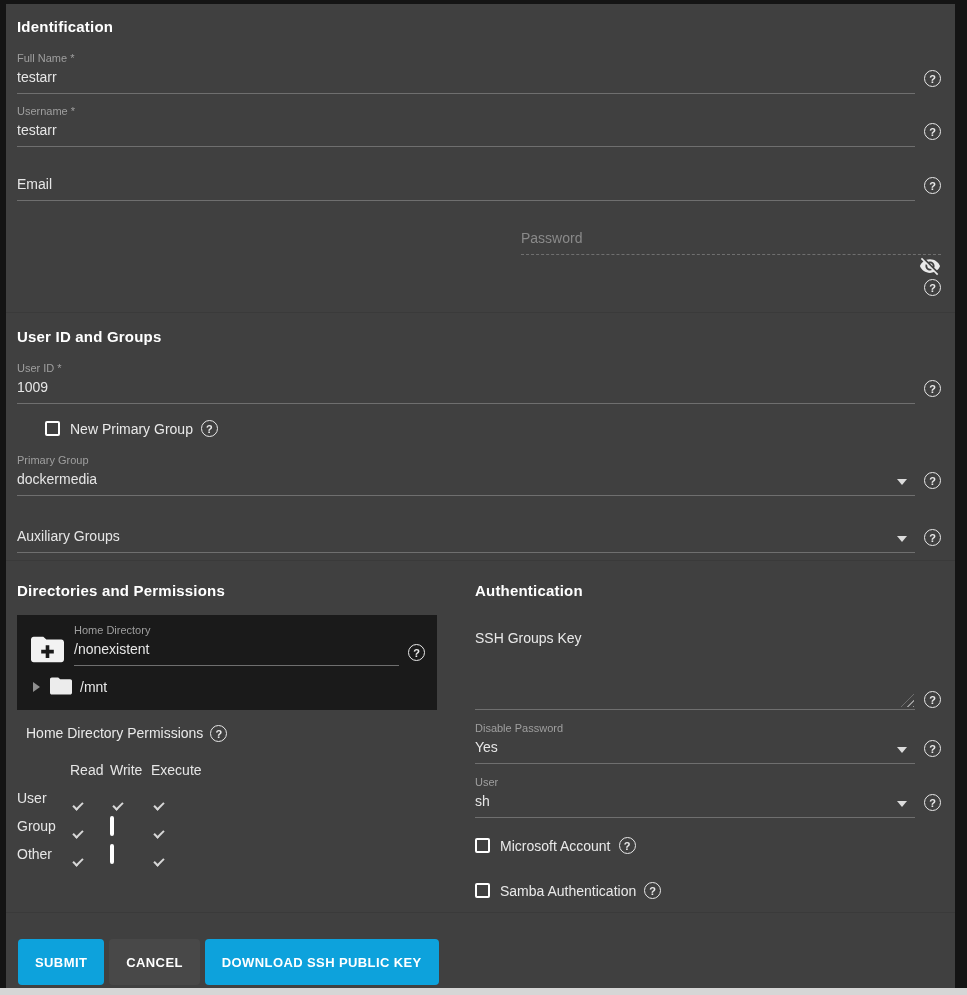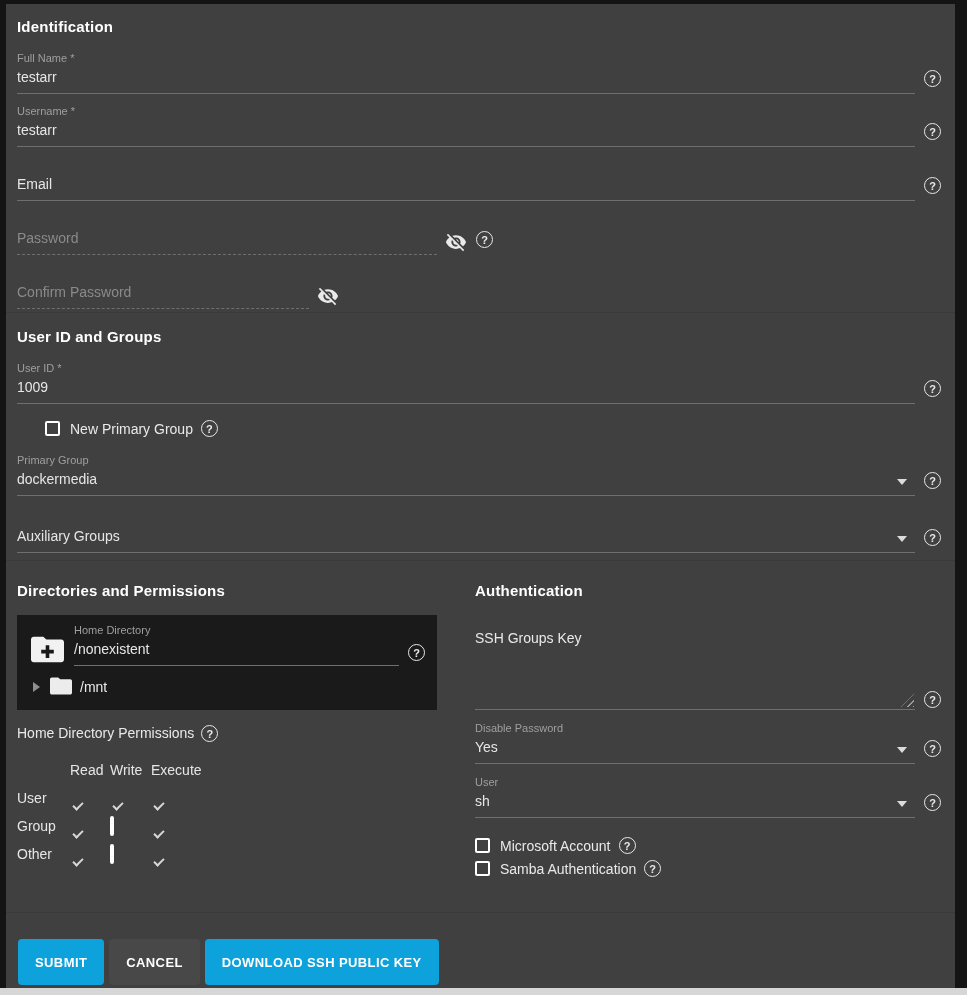--- a/index.html
+++ b/index.html
@@ -84,21 +84,21 @@
     content:""; position:absolute; left:3px; top:3.5px;
     width:8px; height:4px;
     border-left:2px solid #d7d7d7; border-bottom:2px solid #d7d7d7;
     transform:rotate(-45deg);
   }
 
   
   #row-fullname { margin-top:17px; }
   #row-username { margin-top:11px; }
   #row-email    { margin-top:25px; }
-  #row-password { margin-top:25px; }
+  #row-password { margin-top:25px;flex-direction:column; }
   #row-confirm  { margin-top:25px; }
   #row-password .field { width:420px; }
   #row-confirm  .field { width:292px; }
 
   
   #row-userid { margin-top:17px; }
   #row-npg    { margin-top:16px; height:17px;padding-left:28px; }
   #row-pg     { margin-top:17px; }
   #row-aux    { margin-top:28px; }
 
@@ -116,21 +116,21 @@
   .explorer-main .help { margin-bottom:5px; }
   .tree-row { display:flex; align-items:center; margin-top:10px; }
   .tree-arrow {
     width:0; height:0; margin-left:4px;
     border-top:5px solid transparent; border-bottom:5px solid transparent;
     border-left:7px solid #8f8f8f;
   }
   .tree-folder { width:24px; height:21px; margin-left:9px; }
   .tree-label { font-size:14px; color:#e9e9e9; margin-left:7px; }
 
-  .hdp-label { margin-top:15px; font-size:14px; color:#e9e9e9; }
+  .hdp-label { margin-top:15px; font-size:14px; color:#e9e9e9;margin-left:9px; }
 
   .perm-table { margin-top:18px; }
   .perm-header, .perm-row { display:flex; align-items:center; }
   .perm-c0 { width:53px; }
   .perm-c1 { width:40px; }
   .perm-c2 { width:41px; }
   .perm-c3 { width:48px; }
   .perm-header { font-size:14px; color:#e6e6e6; }
   .perm-row { margin-top:12px; font-size:14px; color:#e6e6e6; }
   .perm-header .perm-c1, .perm-header .perm-c2, .perm-header .perm-c3 { font-weight:400; }
@@ -143,21 +143,21 @@
   }
   .resize-handle {
     position:absolute; right:1px; bottom:2px; width:13px; height:13px;
     background:repeating-linear-gradient(135deg,#9a9a9a 0 1px,transparent 1px 4.4px);
     clip-path:polygon(100% 0, 100% 100%, 0 100%);
   }
   #ssh-area-row .help { margin-bottom:2px; }
   #row-disablepw { margin-top:12px; }
   #row-shell     { margin-top:12px; }
   #row-msaccount { margin-top:19px; }
-  #row-samba     { margin-top:6px; }
+  #row-samba     { margin-top:28px; }
 
   
   .btn {
     height:46px; border:none; border-radius:4px; color:#ffffff;
     font-family:"Liberation Sans", sans-serif;
     font-size:13px; font-weight:700; letter-spacing:.4px;
     padding:0 17px; margin-right:5px; cursor:pointer;
   }
   .btn-primary { background:#0da2dc; }
   .btn-cancel  { background:#484848; }

